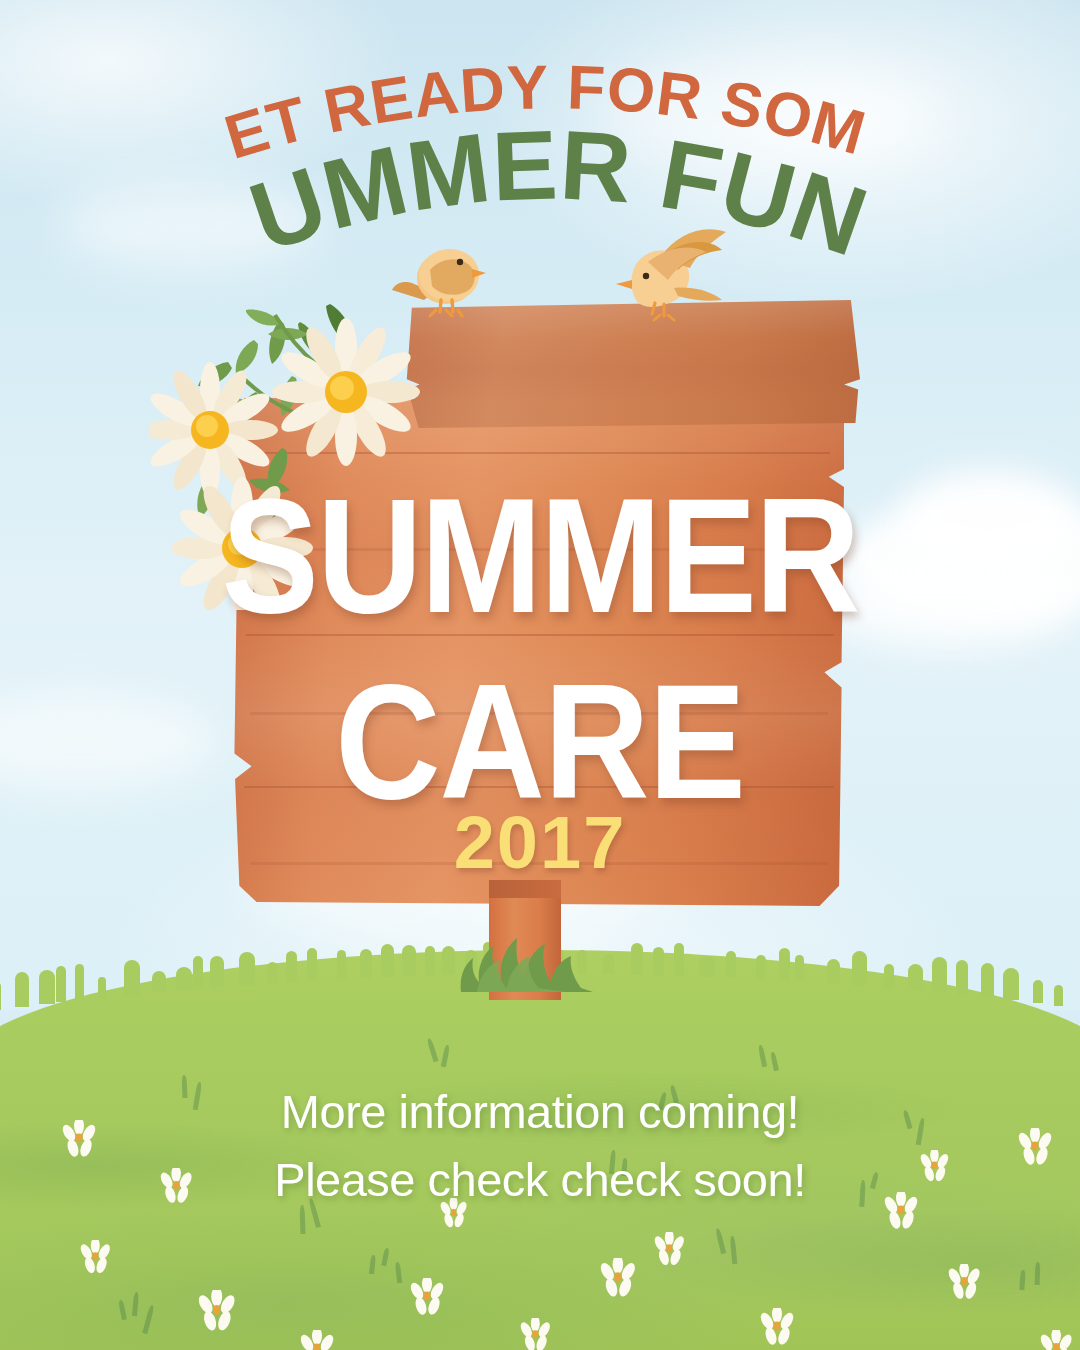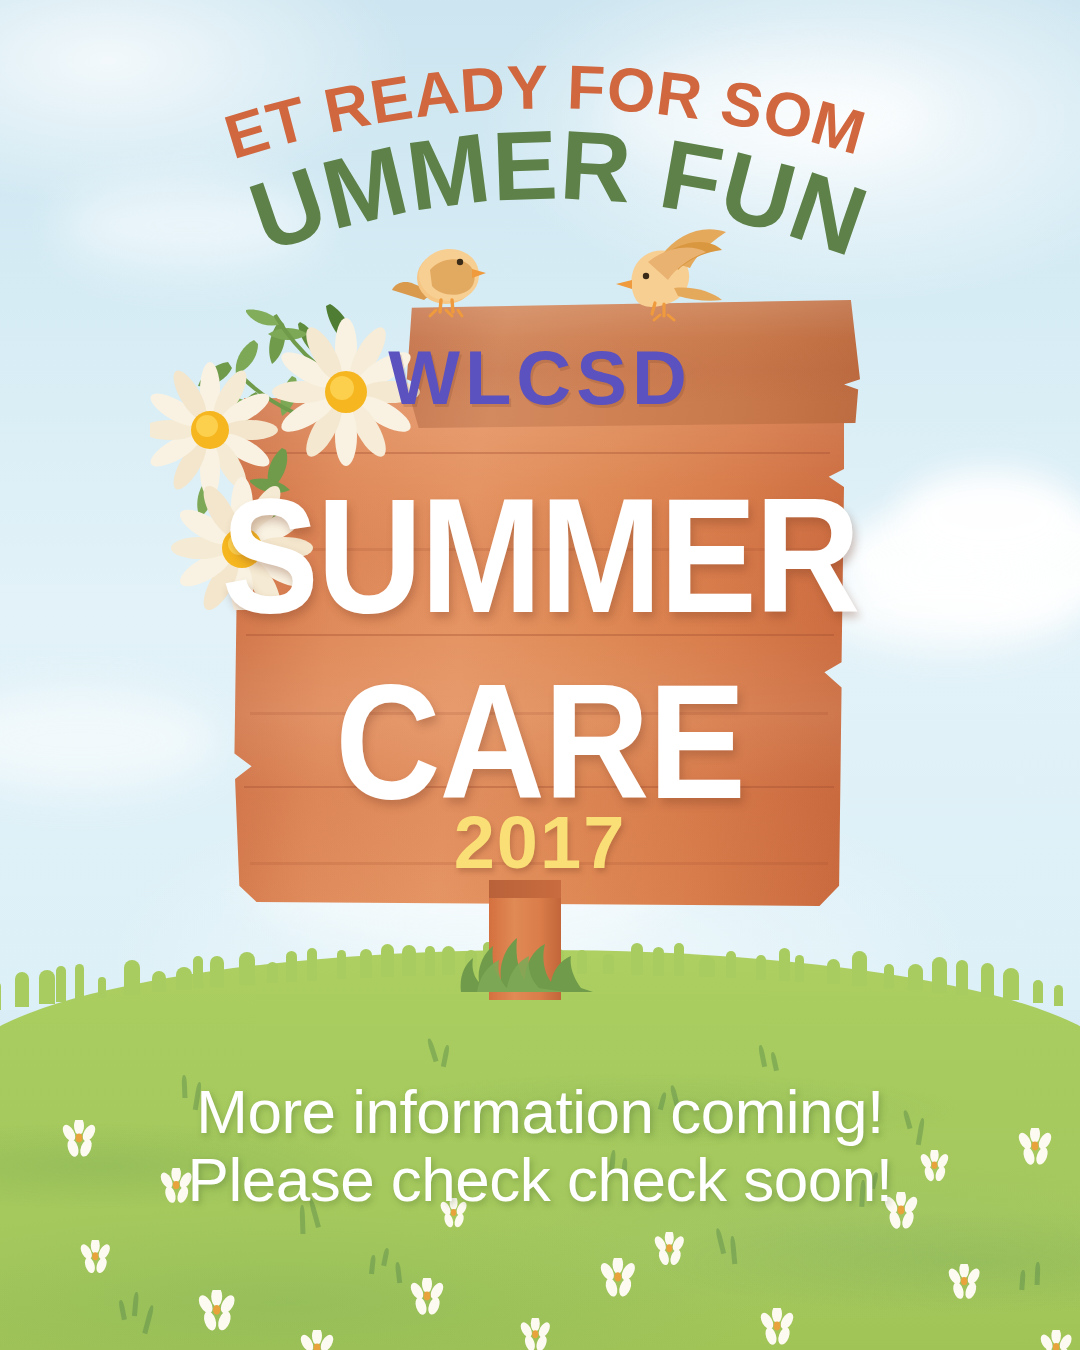--- a/index.html
+++ b/index.html
@@ -218,21 +218,21 @@
   
   .footer {
     position: absolute;
     left: 0; right: 0; top: 1078px;
     text-align: center;
     z-index: 50;
   }
   .footer-line {
     font-family: "Liberation Sans", sans-serif;
     font-weight: normal;
-    font-size: 62px;
+    font-size: 47px;
     line-height: 68px;
     color: #ffffff;
     letter-spacing: -0.5px;
     text-shadow: 2px 3px 6px rgba(70,100,40,0.35);
   }
 
   
   .birds { position:absolute; left:0; top:0; z-index:36; }
   .flowers { position:absolute; left:150px; top:280px; z-index:37; }
 </style>
@@ -493,21 +493,20 @@
   <div class="plank-line soft" style="left:418px;top:400px;width:430px;"></div>
 
   <div class="board-main"></div>
   <div class="plank-line" style="left:245px;top:452px;width:585px;"></div>
   <div class="plank-line soft" style="left:248px;top:548px;width:580px;"></div>
   <div class="plank-line" style="left:246px;top:634px;width:588px;"></div>
   <div class="plank-line soft" style="left:250px;top:712px;width:578px;"></div>
   <div class="plank-line" style="left:244px;top:786px;width:590px;"></div>
   <div class="plank-line soft" style="left:250px;top:862px;width:578px;"></div>
 
-  <div class="wlcsd">WLCSD</div>
   <div class="summer-big">SUMMER</div>
   <div class="care-big">CARE</div>
   <div class="year">2017</div>
 
   <svg class="birds" width="1080" height="1350" viewBox="0 0 1080 1350">
 
     <g>
       <path d="M392 290 C396 282 406 280 414 284 L434 292 L424 300 Z" fill="#d99a4e"></path>
       <ellipse cx="446" cy="278" rx="29" ry="26" fill="#f6c684"></ellipse>
       <path d="M419 272 C424 254 442 246 458 250 C474 254 482 268 478 282

